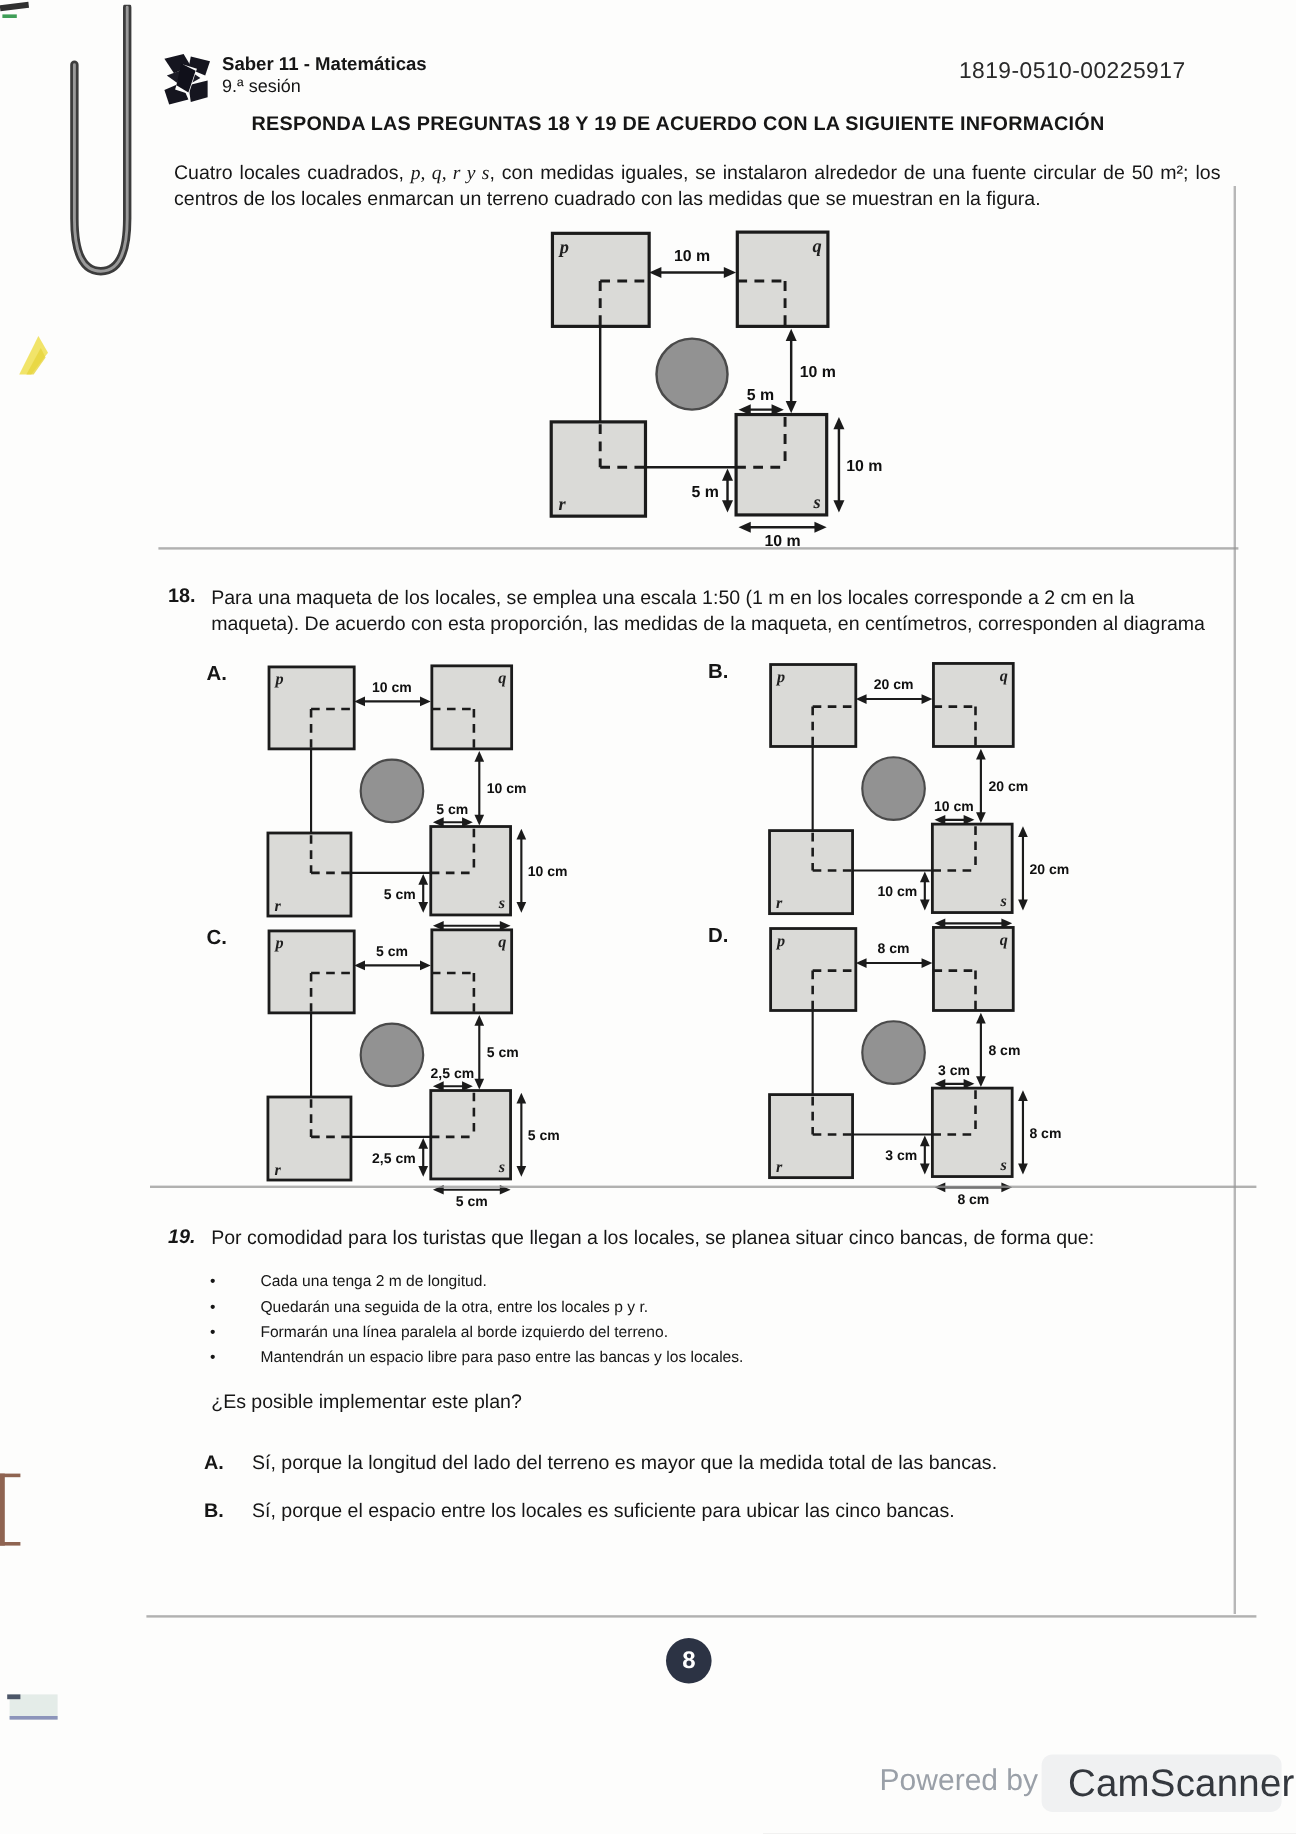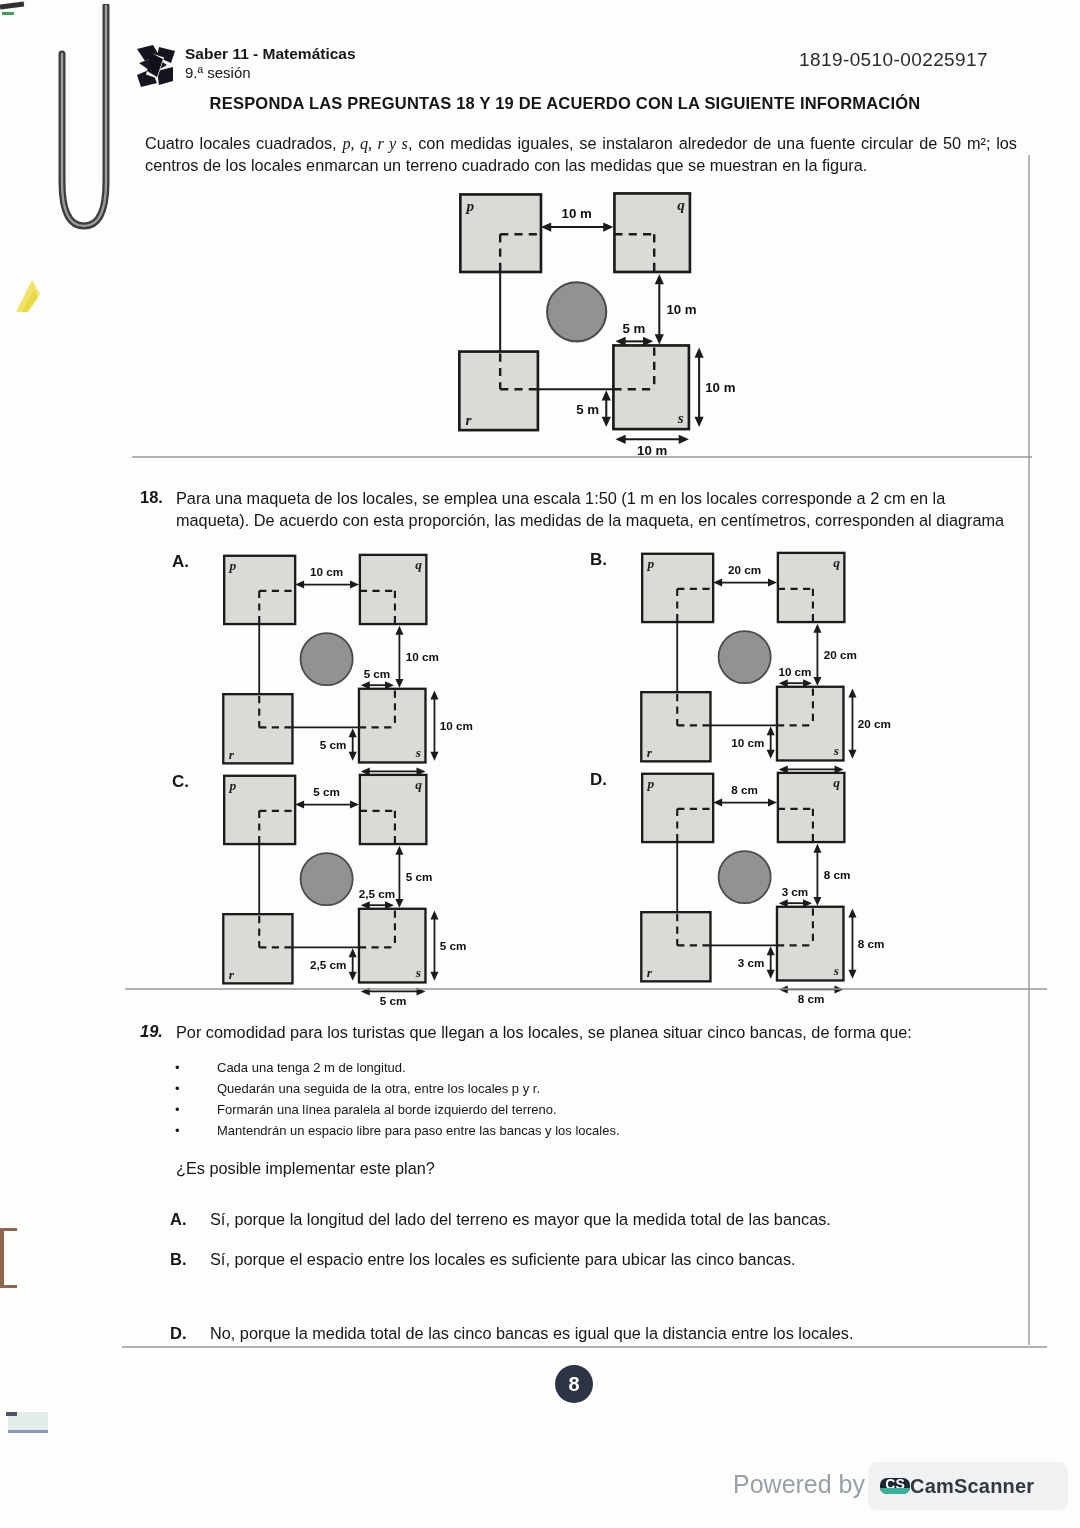--- a/index.html
+++ b/index.html
@@ -44,21 +44,21 @@
   .blue-mark-tick{left:6px;top:1412px;width:11px;height:4px;background:#4c5668;}
   
   .page-circle{left:555px;top:1365px;width:38px;height:38px;border-radius:50%;background:#2c3344;
     display:flex;align-items:center;justify-content:center;color:#fff;font-size:20px;font-weight:bold;}
   .powered{left:733px;top:1470px;font-size:25px;color:#9aa0a8;}
   .cs-pill{left:868px;top:1462px;width:200px;height:48px;background:#f0f1f2;border-radius:9px;display:flex;align-items:center;}
   .cs-box{width:30px;height:16px;margin-left:12px;background:#1b2733;border-radius:7px;position:relative;overflow:hidden;
     display:flex;align-items:center;justify-content:center;}
   .cs-box span{color:#fff;font-size:14px;font-weight:bold;position:relative;top:-2px;}
   .cs-teal{position:absolute;left:0;bottom:0;width:100%;height:6px;background:#35b29a;}
-  .cs-name{font-size:20px;font-weight:bold;color:#34383e;letter-spacing:.2px;}
+  .cs-name{margin-left:10px;font-size:32px;font-weight:normal;color:#34383e;letter-spacing:.2px;}
 </style>
 </head>
 <body>
 
 <div id="page">
 
   <div class="abs corner-dash"></div>
   <div class="abs green-dash"></div>
   <svg class="abs" style="left:46px;top:4px;" width="80" height="244" viewBox="0 0 80 244">
     <path d="M60,2 V178 Q60,222 38,222 Q16,222 16,178 V50" fill="none" stroke="#3c3c3c" stroke-width="7" stroke-linecap="round"></path>
@@ -359,21 +359,20 @@
 
   <div class="bullet-row" style="top:1060px;"><span class="bullet-dot">•</span><span>Cada una tenga 2 m de longitud.</span></div>
   <div class="bullet-row" style="top:1081px;"><span class="bullet-dot">•</span><span>Quedarán una seguida de la otra, entre los locales p y r.</span></div>
   <div class="bullet-row" style="top:1102px;"><span class="bullet-dot">•</span><span>Formarán una línea paralela al borde izquierdo del terreno.</span></div>
   <div class="bullet-row" style="top:1123px;"><span class="bullet-dot">•</span><span>Mantendrán un espacio libre para paso entre las bancas y los locales.</span></div>
 
   <div class="abs qtext" style="left:176px;top:1158px;">¿Es posible implementar este plan?</div>
 
   <div class="q19opt" style="top:1210px;"><b>A.</b><span>Sí, porque la longitud del lado del terreno es mayor que la medida total de las bancas.</span></div>
   <div class="q19opt" style="top:1250px;"><b>B.</b><span>Sí, porque el espacio entre los locales es suficiente para ubicar las cinco bancas.</span></div>
-  <div class="q19opt" style="top:1324px;"><b>D.</b><span>No, porque la medida total de las cinco bancas es igual que la distancia entre los locales.</span></div>
 
   <div class="hline" style="left:122px;top:1346px;width:925px;"></div>
 
   <div class="abs page-circle">
       <span>8</span>
     </div>
   <div class="abs powered">Powered by</div>
   <div class="abs cs-pill">
     <div class="cs-box">
       <span>CS</span>

